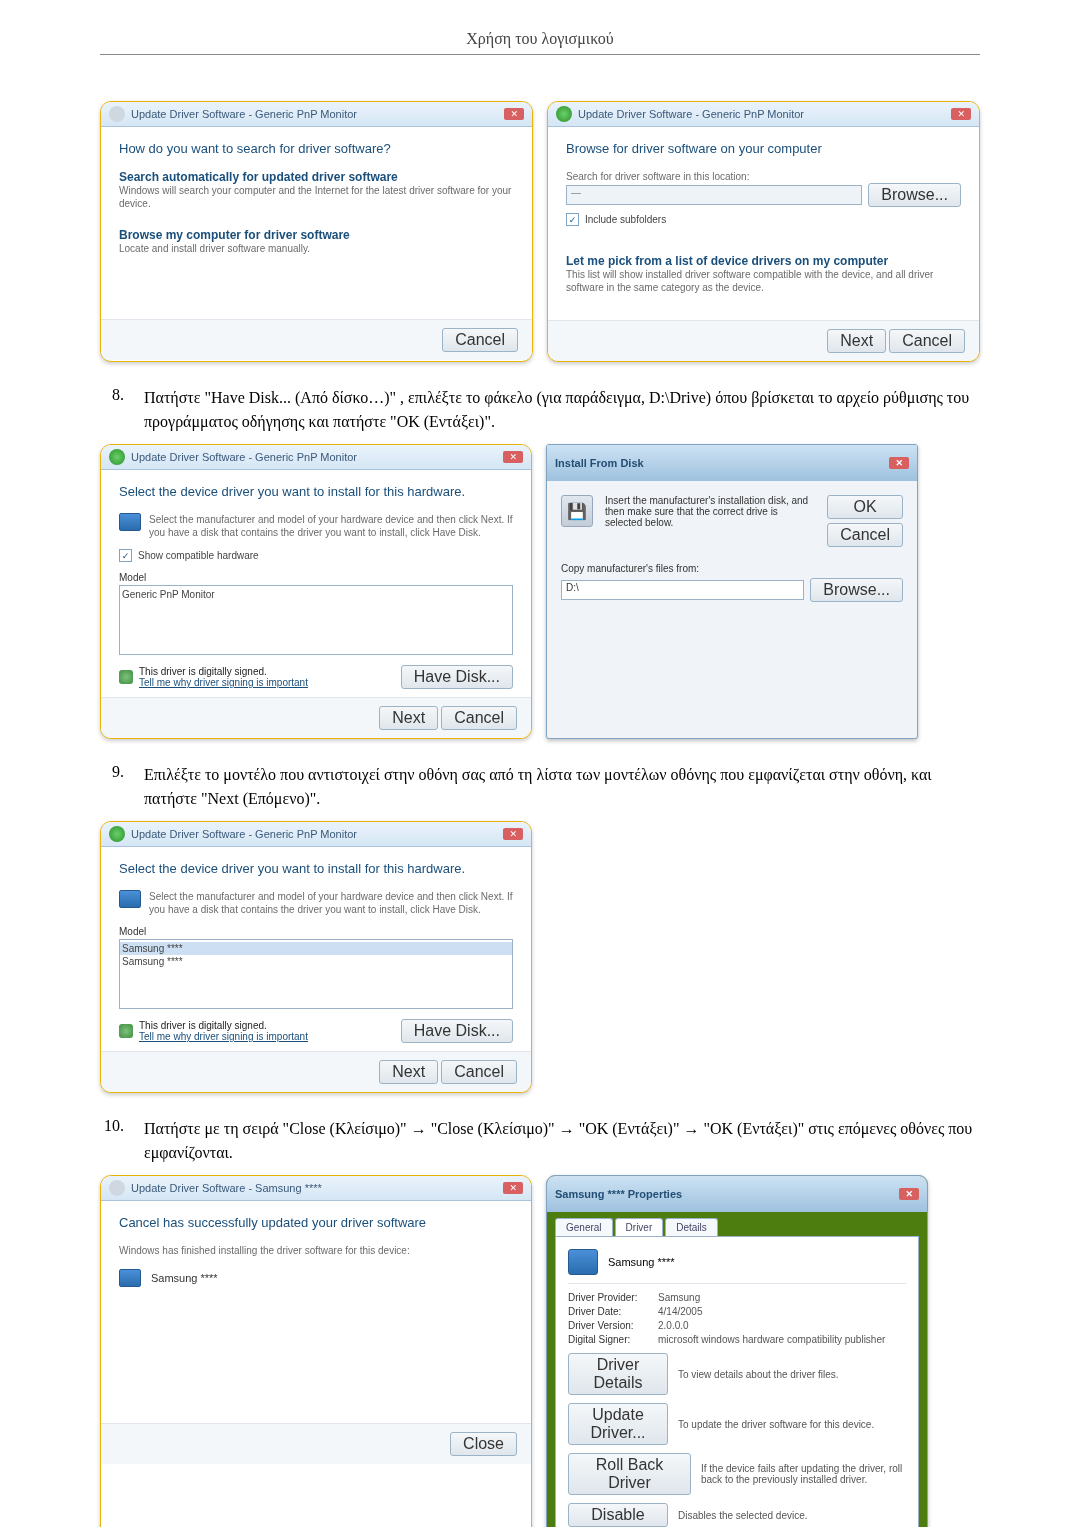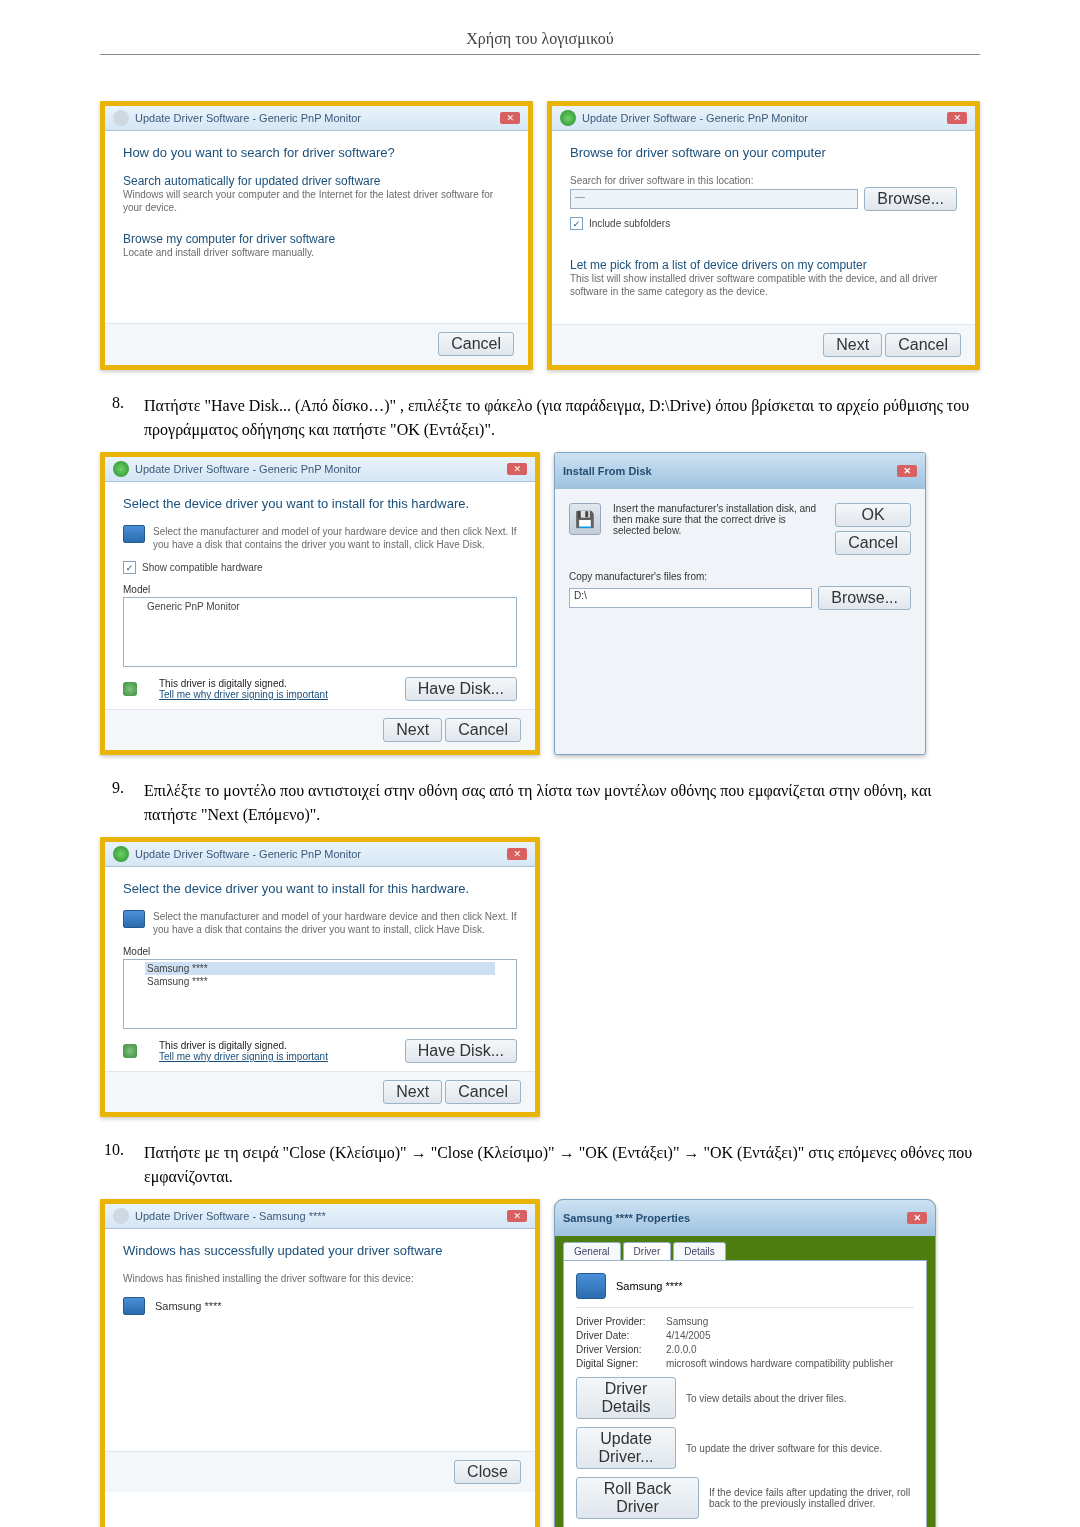--- a/index.html
+++ b/index.html
@@ -22,26 +22,26 @@
     border: none;
     border-top: 1px solid #888;
     margin-top: 6px;
   }
   .screenshot-pair {
     display: flex;
     gap: 14px;
     margin-bottom: 24px;
   }
   .win-wizard {
-    border: 5px solid #eab308;
+    border: 1px solid #eab308;
     background: #ffffff;
     font-family: "Segoe UI", Tahoma, sans-serif;
     font-size: 11px;
     color: #222;
-    border-radius: 1px;
+    border-radius: 11px;
     overflow: hidden;
     box-shadow: 0 2px 4px rgba(0,0,0,.2);
     flex: 1;
   }
   .wiz-titlebar {
     background: linear-gradient(#eaf3fb, #d5e6f5);
     padding: 4px 8px;
     display: flex;
     align-items: center;
     gap: 6px;
@@ -81,20 +81,21 @@
     margin-bottom: 14px;
   }
   .wiz-subtext {
     color: #6b6b6b;
     font-size: 10px;
     line-height: 1.3;
   }
   .wiz-link {
     color: #1a4f7b;
     font-size: 12px;
+    font-weight: bold;
   }
   .wiz-option {
     margin-bottom: 18px;
   }
   .wiz-input {
     display: flex;
     gap: 6px;
     align-items: center;
     margin-bottom: 6px;
   }
@@ -178,28 +179,28 @@
     display: inline-flex;
     align-items: center;
     justify-content: center;
     font-size: 16px;
   }
   .listbox {
     border: 1px solid #9bb1c7;
     background: #fff;
     height: 64px;
     font-size: 10px;
-    padding: 2px 21px;
+    padding: 2px 0;
     color: #444;
   }
   .listbox-row { padding: 1px 2px; }
   .listbox-row.sel { background: #cde0f3; }
   .signed-row {
     display: flex;
-    gap: 22px;
+    gap: 6px;
     align-items: center;
     font-size: 10px;
     margin-top: 10px;
   }
   .shield {
     width: 14px;
     height: 14px;
     background: radial-gradient(#7ec17e,#3e8f3e);
     border-radius: 3px;
   }
@@ -475,21 +476,21 @@
 </div>
 
 <div class="screenshot-pair">
   <div class="win-wizard" style="flex:0 0 430px">
     <div class="wiz-titlebar">
       <span class="back"></span>
       <span>Update Driver Software - Samsung ****</span>
       <span class="wiz-close">✕</span>
     </div>
     <div class="wiz-body" style="min-height:200px">
-      <div class="wiz-heading">Windows has successfully updated your driver software</div>
+      <div class="wiz-heading">Cancel has successfully updated your driver software</div>
       <div class="wiz-subtext" style="margin-bottom:12px">Windows has finished installing the driver software for this device:</div>
       <div style="display:flex;gap:10px;align-items:center">
         <span class="monitor-mini"></span>
         <span style="font-size:11px;color:#333">Samsung ****</span>
       </div>
     </div>
     <div class="wiz-footer">
       <button class="wiz-btn">Close</button>
     </div>
   </div>

